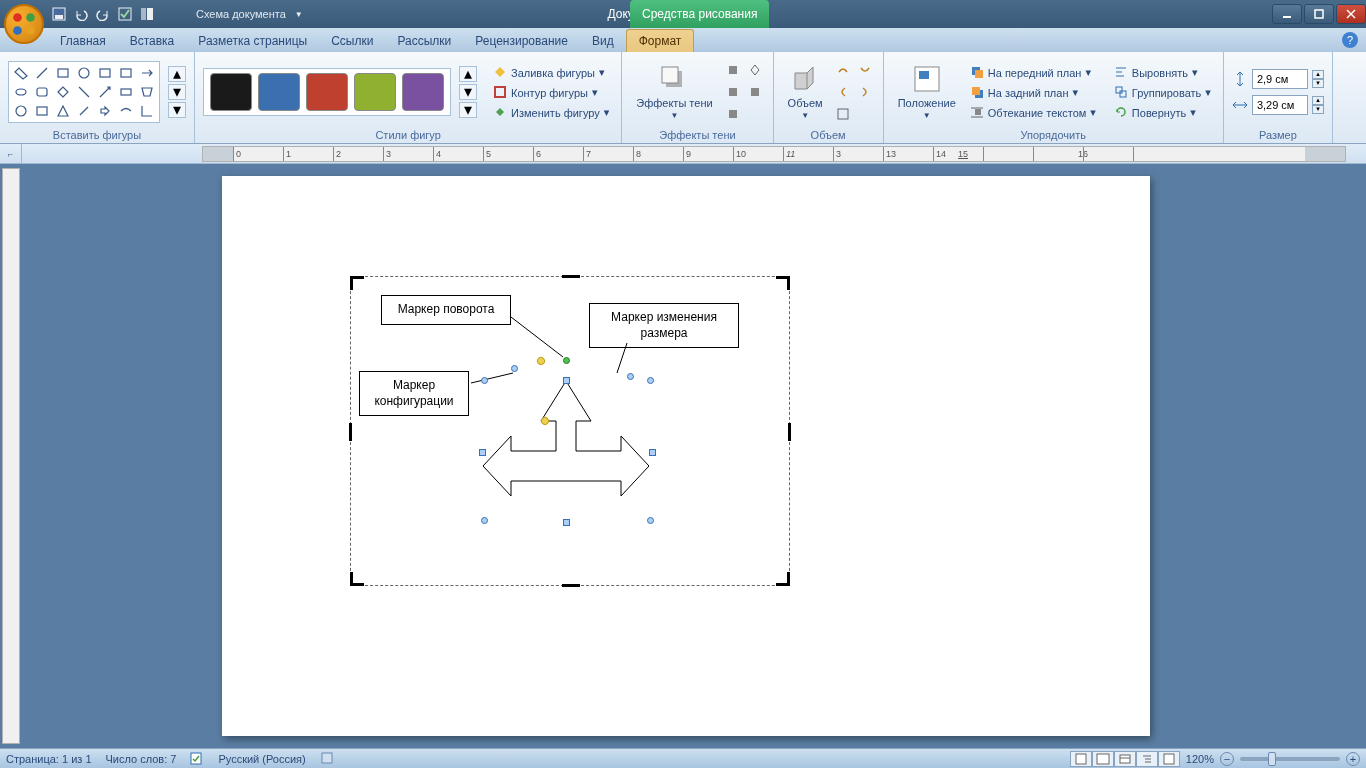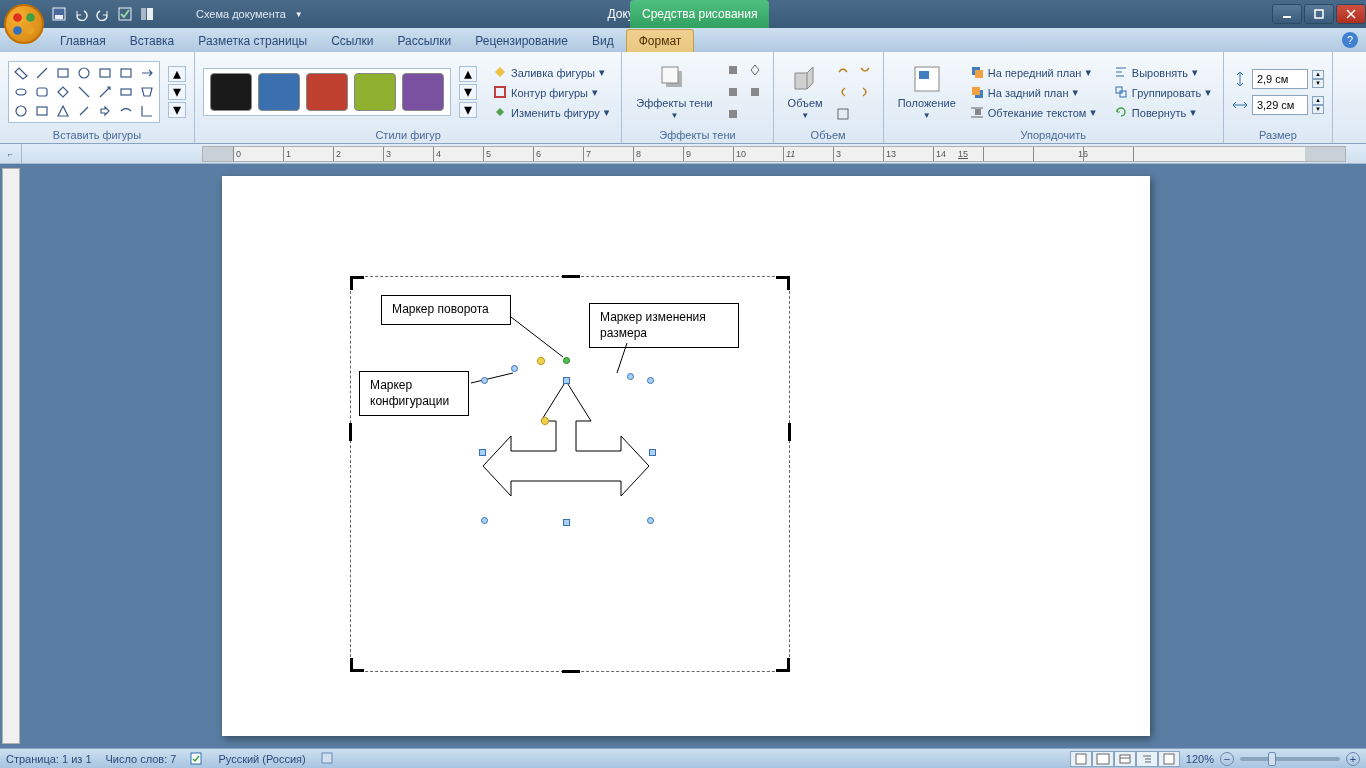--- a/index.html
+++ b/index.html
@@ -53,21 +53,21 @@
 .hruler { flex:1; position:relative; background:#f0f0f0; margin:2px 20px 2px 180px; border:1px solid #b0b0b0; font-size:9px; overflow:hidden; height:16px;}
 .hruler .tick { position:absolute; top:0; height:100%; border-left:1px solid #888;}
 .hruler .num { position:absolute; top:2px; font-size:9px; color:#555;}
 .hruler .shade { position:absolute; top:0; height:100%; background:#c8d0d8;}
 
 
 .workspace { height: 584px; background:#5a7ea3; position:relative; overflow:hidden; display:flex;}
 .vruler { width:18px; background:#f0f0f0; border:1px solid #b0b0b0; margin:4px 2px; position:relative;}
 .doc-scroll { flex:1; position:relative;}
 .page { position:absolute; left:200px; top:12px; width:928px; height:560px; background:#fff; box-shadow: 2px 3px 8px rgba(0,0,0,0.4);}
-.canvas { position:absolute; left:128px; top:100px; width:440px; height:396px; border:1px dashed #666;}
+.canvas { position:absolute; left:128px; top:100px; width:440px; height:310px; border:1px dashed #666;text-align:center;}
 .canvas .corner { position:absolute; width:14px; height:14px;}
 .canvas .corner.tl { top:-1px; left:-1px; border-top:3px solid #000; border-left:3px solid #000;}
 .canvas .corner.tr { top:-1px; right:-1px; border-top:3px solid #000; border-right:3px solid #000;}
 .canvas .corner.bl { bottom:-1px; left:-1px; border-bottom:3px solid #000; border-left:3px solid #000;}
 .canvas .corner.br { bottom:-1px; right:-1px; border-bottom:3px solid #000; border-right:3px solid #000;}
 .canvas .hmid { position:absolute; width:18px; height:3px; background:#000;}
 .canvas .vmid { position:absolute; width:3px; height:18px; background:#000;}
 .callout { position:absolute; border:1px solid #000; background:#fff; padding:6px 10px; font-size:12px; line-height:1.3;}
 .handle { position:absolute; width:7px; height:7px; border:1px solid #3a70b0; background:#a8d0f8; border-radius:50%;}
 .handle.sq { border-radius:0; background:#a8d0f8;}

